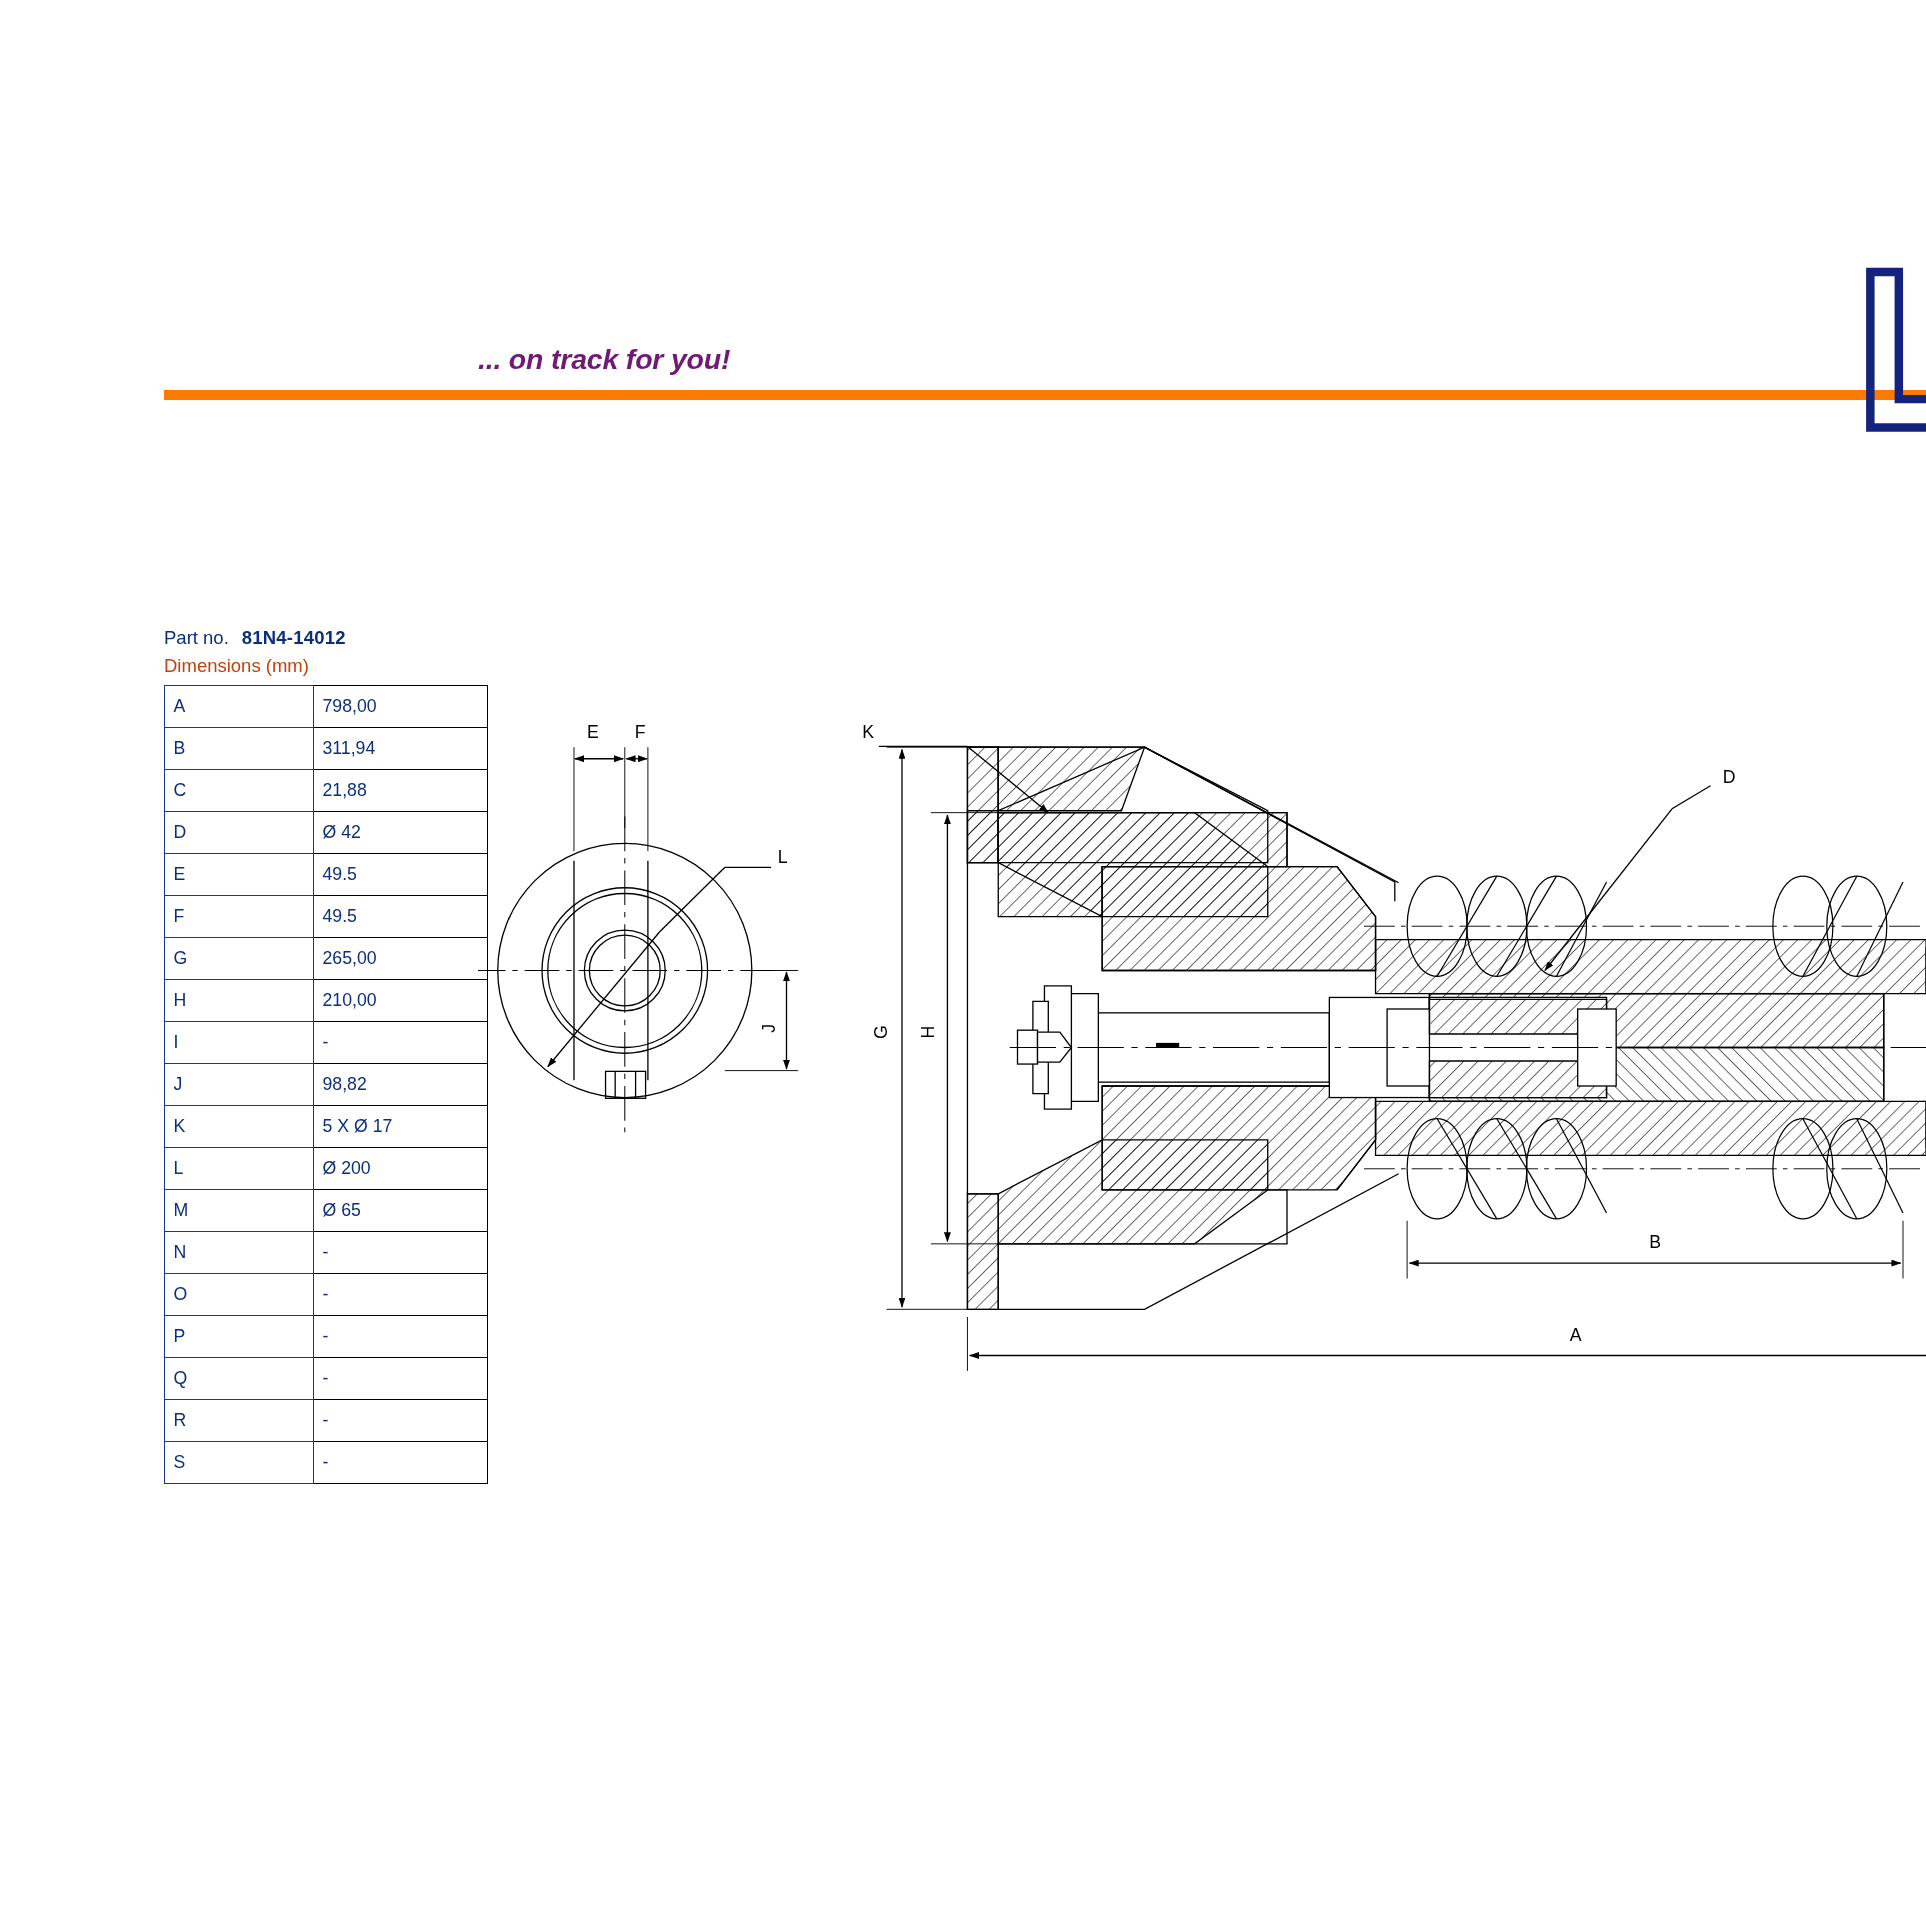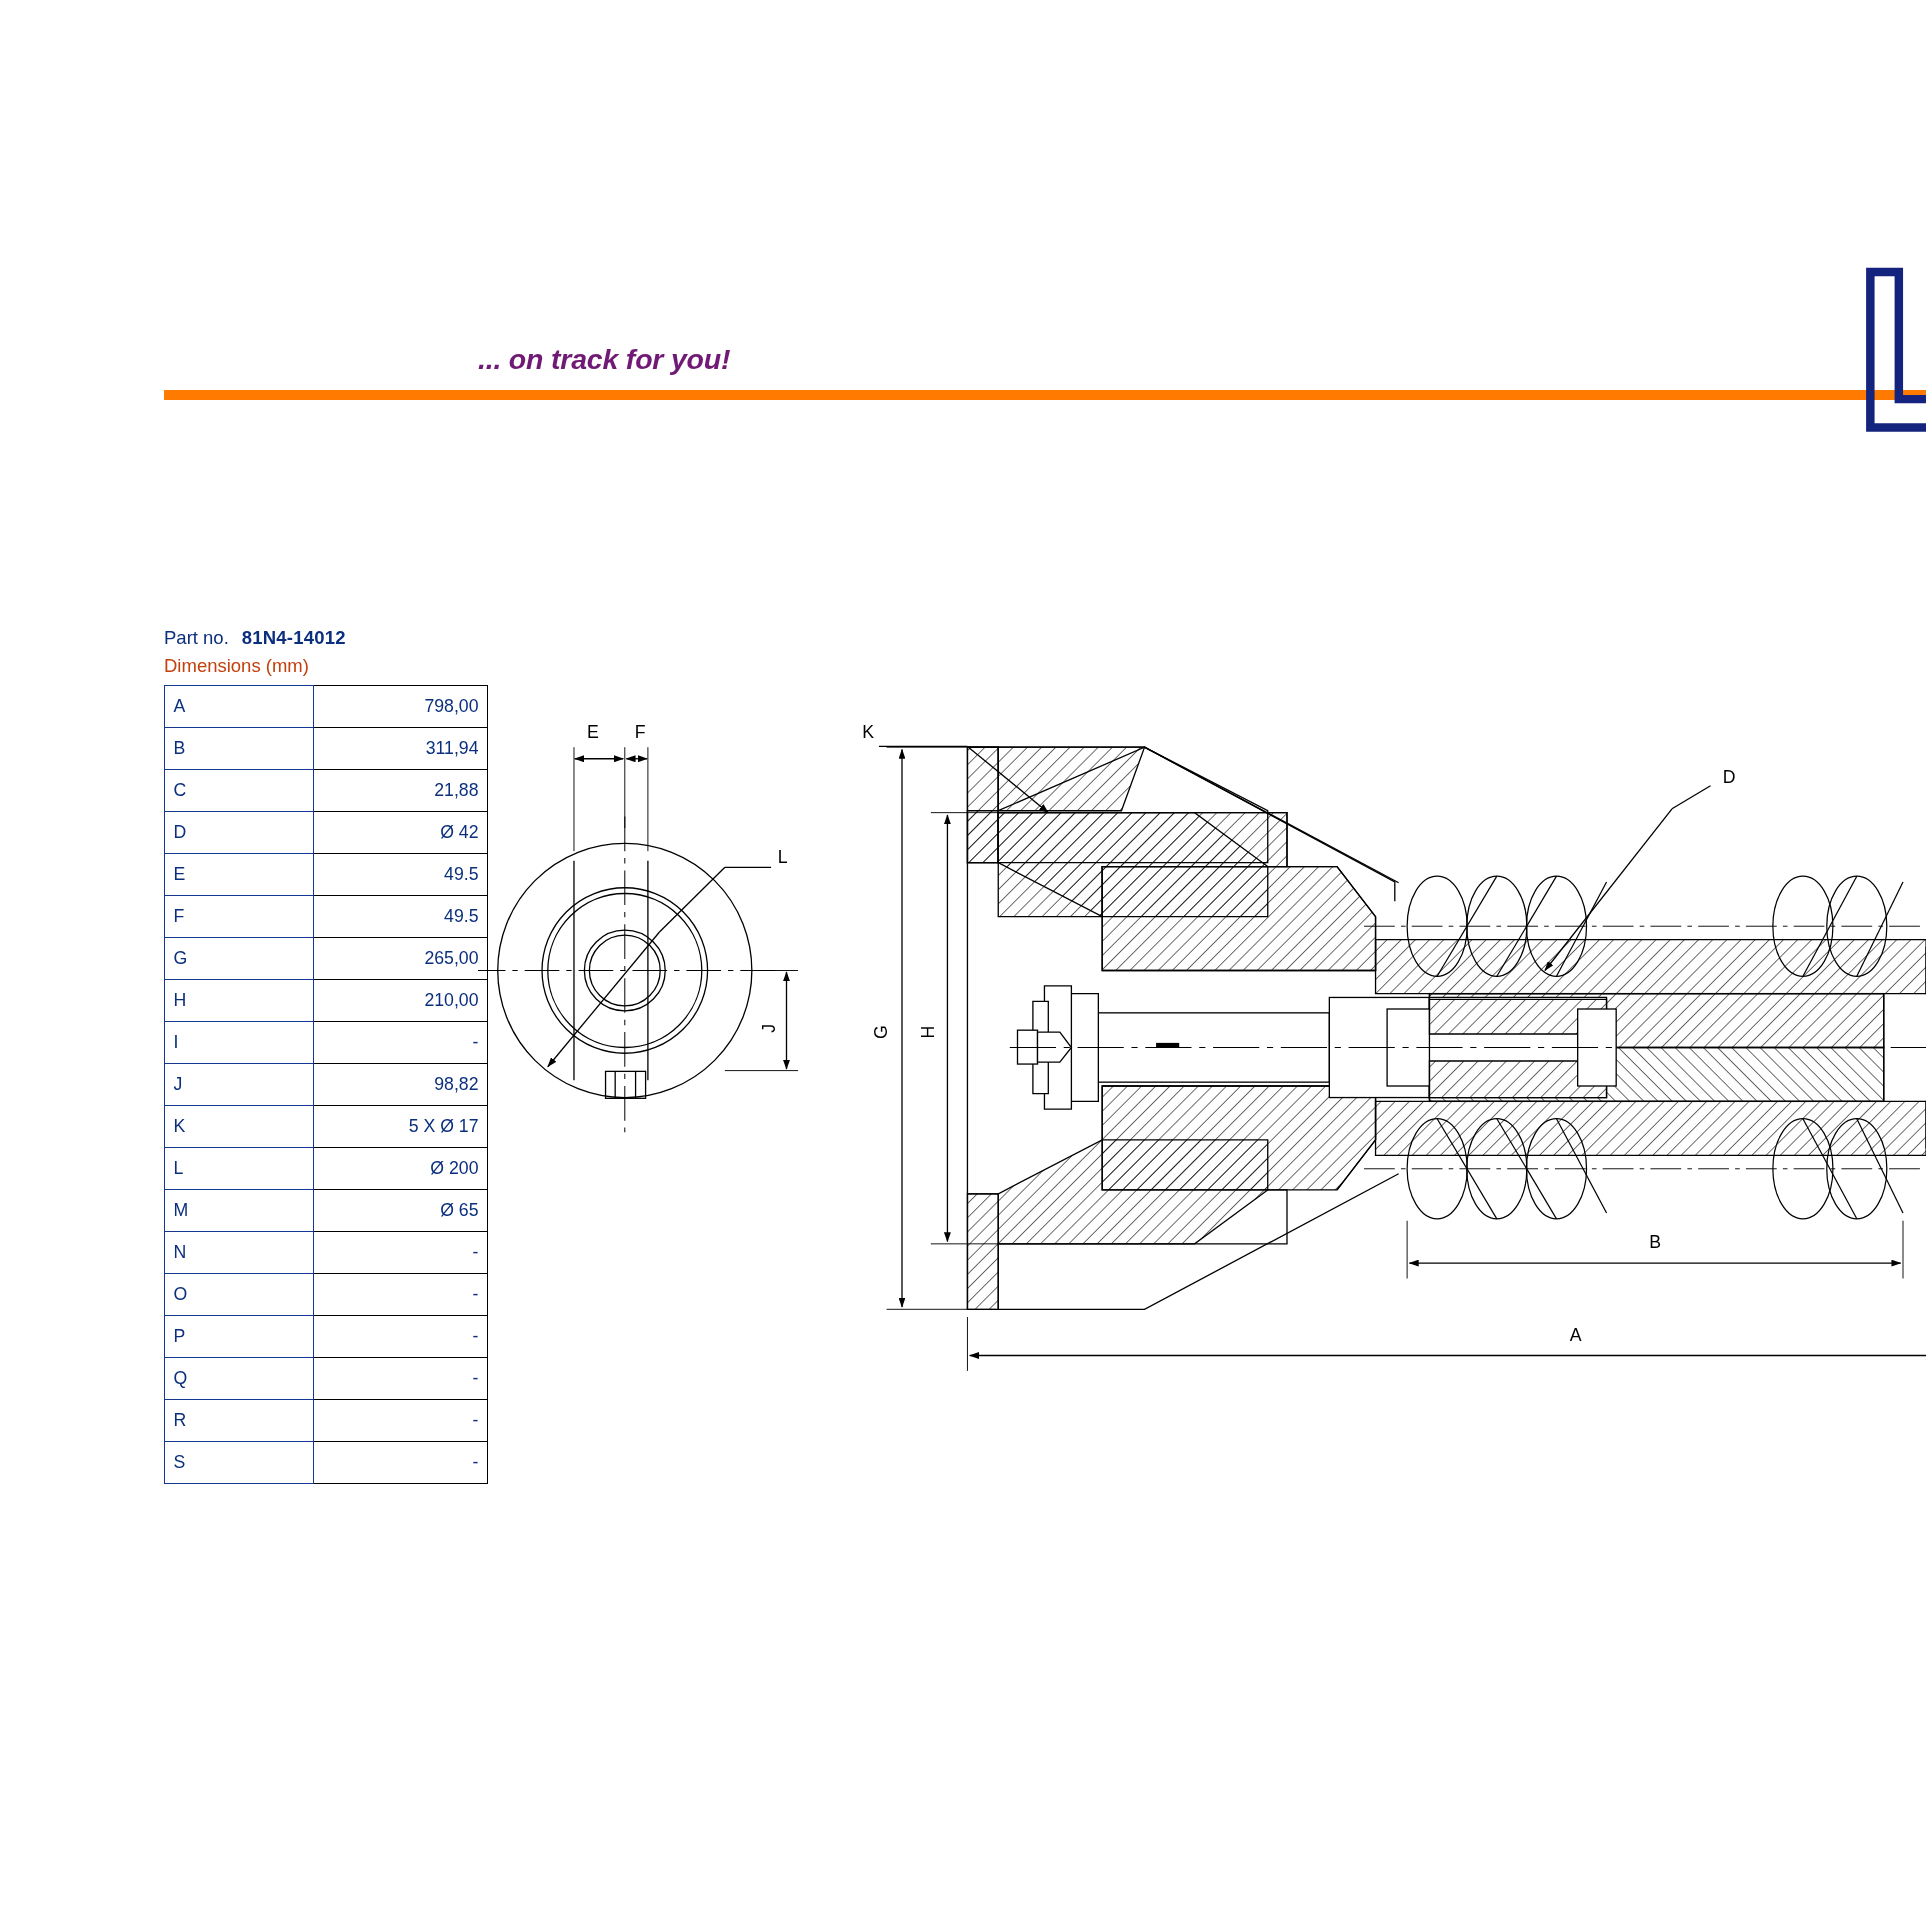--- a/index.html
+++ b/index.html
@@ -31,21 +31,21 @@
     font-size:18.5px;color:#0b2f7e;white-space:nowrap;line-height:1;}
   #part-label{font-weight:400;}
   #part-value{font-weight:bold;letter-spacing:0.2px;text-align:center;}
   #dim-caption{margin-top:9.2px;font-size:18.5px;color:#c2410c;line-height:1;}
 
   #dim-table{margin-top:10px;border-collapse:collapse;width:324px;table-layout:fixed;}
   #dim-table td{height:41px;padding:0 8.5px;font-size:17.7px;color:#0b2f7e;line-height:1;}
   #dim-table td.k{width:131px;text-align:left;
     border-left:1.9px solid #13388f;border-right:1.9px solid #13388f;
     border-top:1.9px solid #13388f;border-bottom:1.9px solid #13388f;}
-  #dim-table td.v{text-align:right;
+  #dim-table td.v{
     border-left:0;border-right:1.9px solid #000;
     border-top:1.9px solid #000;border-bottom:1.9px solid #000;}
 
   
   #drawing{position:absolute;left:478px;top:701px;width:2157px;height:693px;}
   #drawing svg{display:block;}
   text.dimletter{font-family:"Liberation Sans","DejaVu Sans",sans-serif;
     fill:#000;font-size:46px;}
 </style>
 </head>

